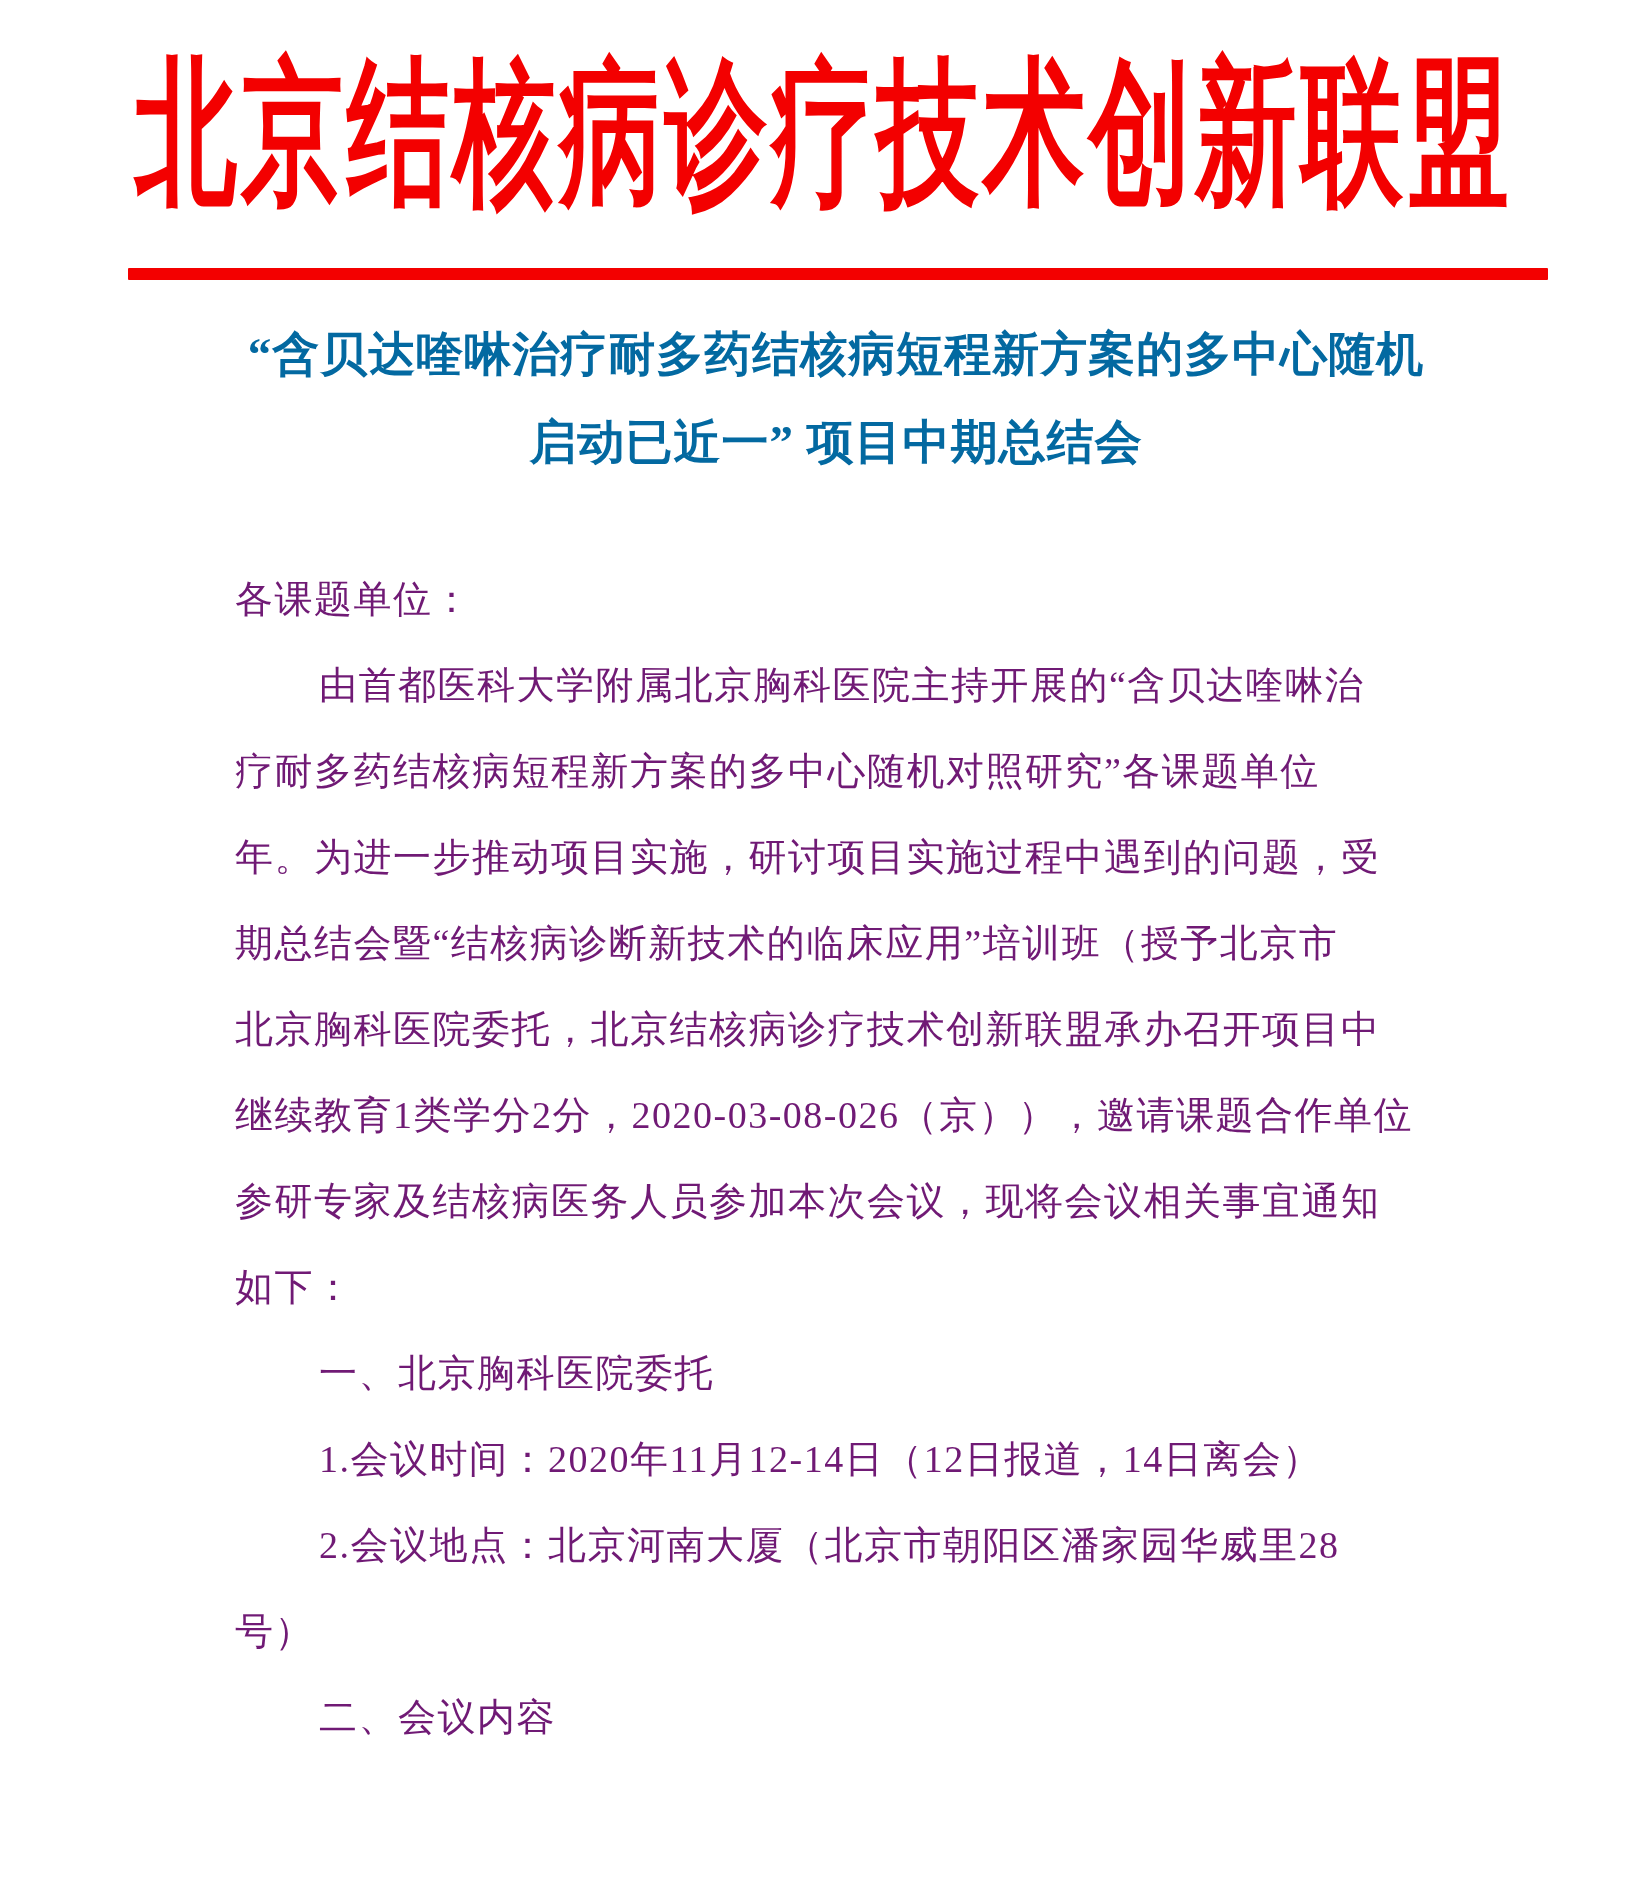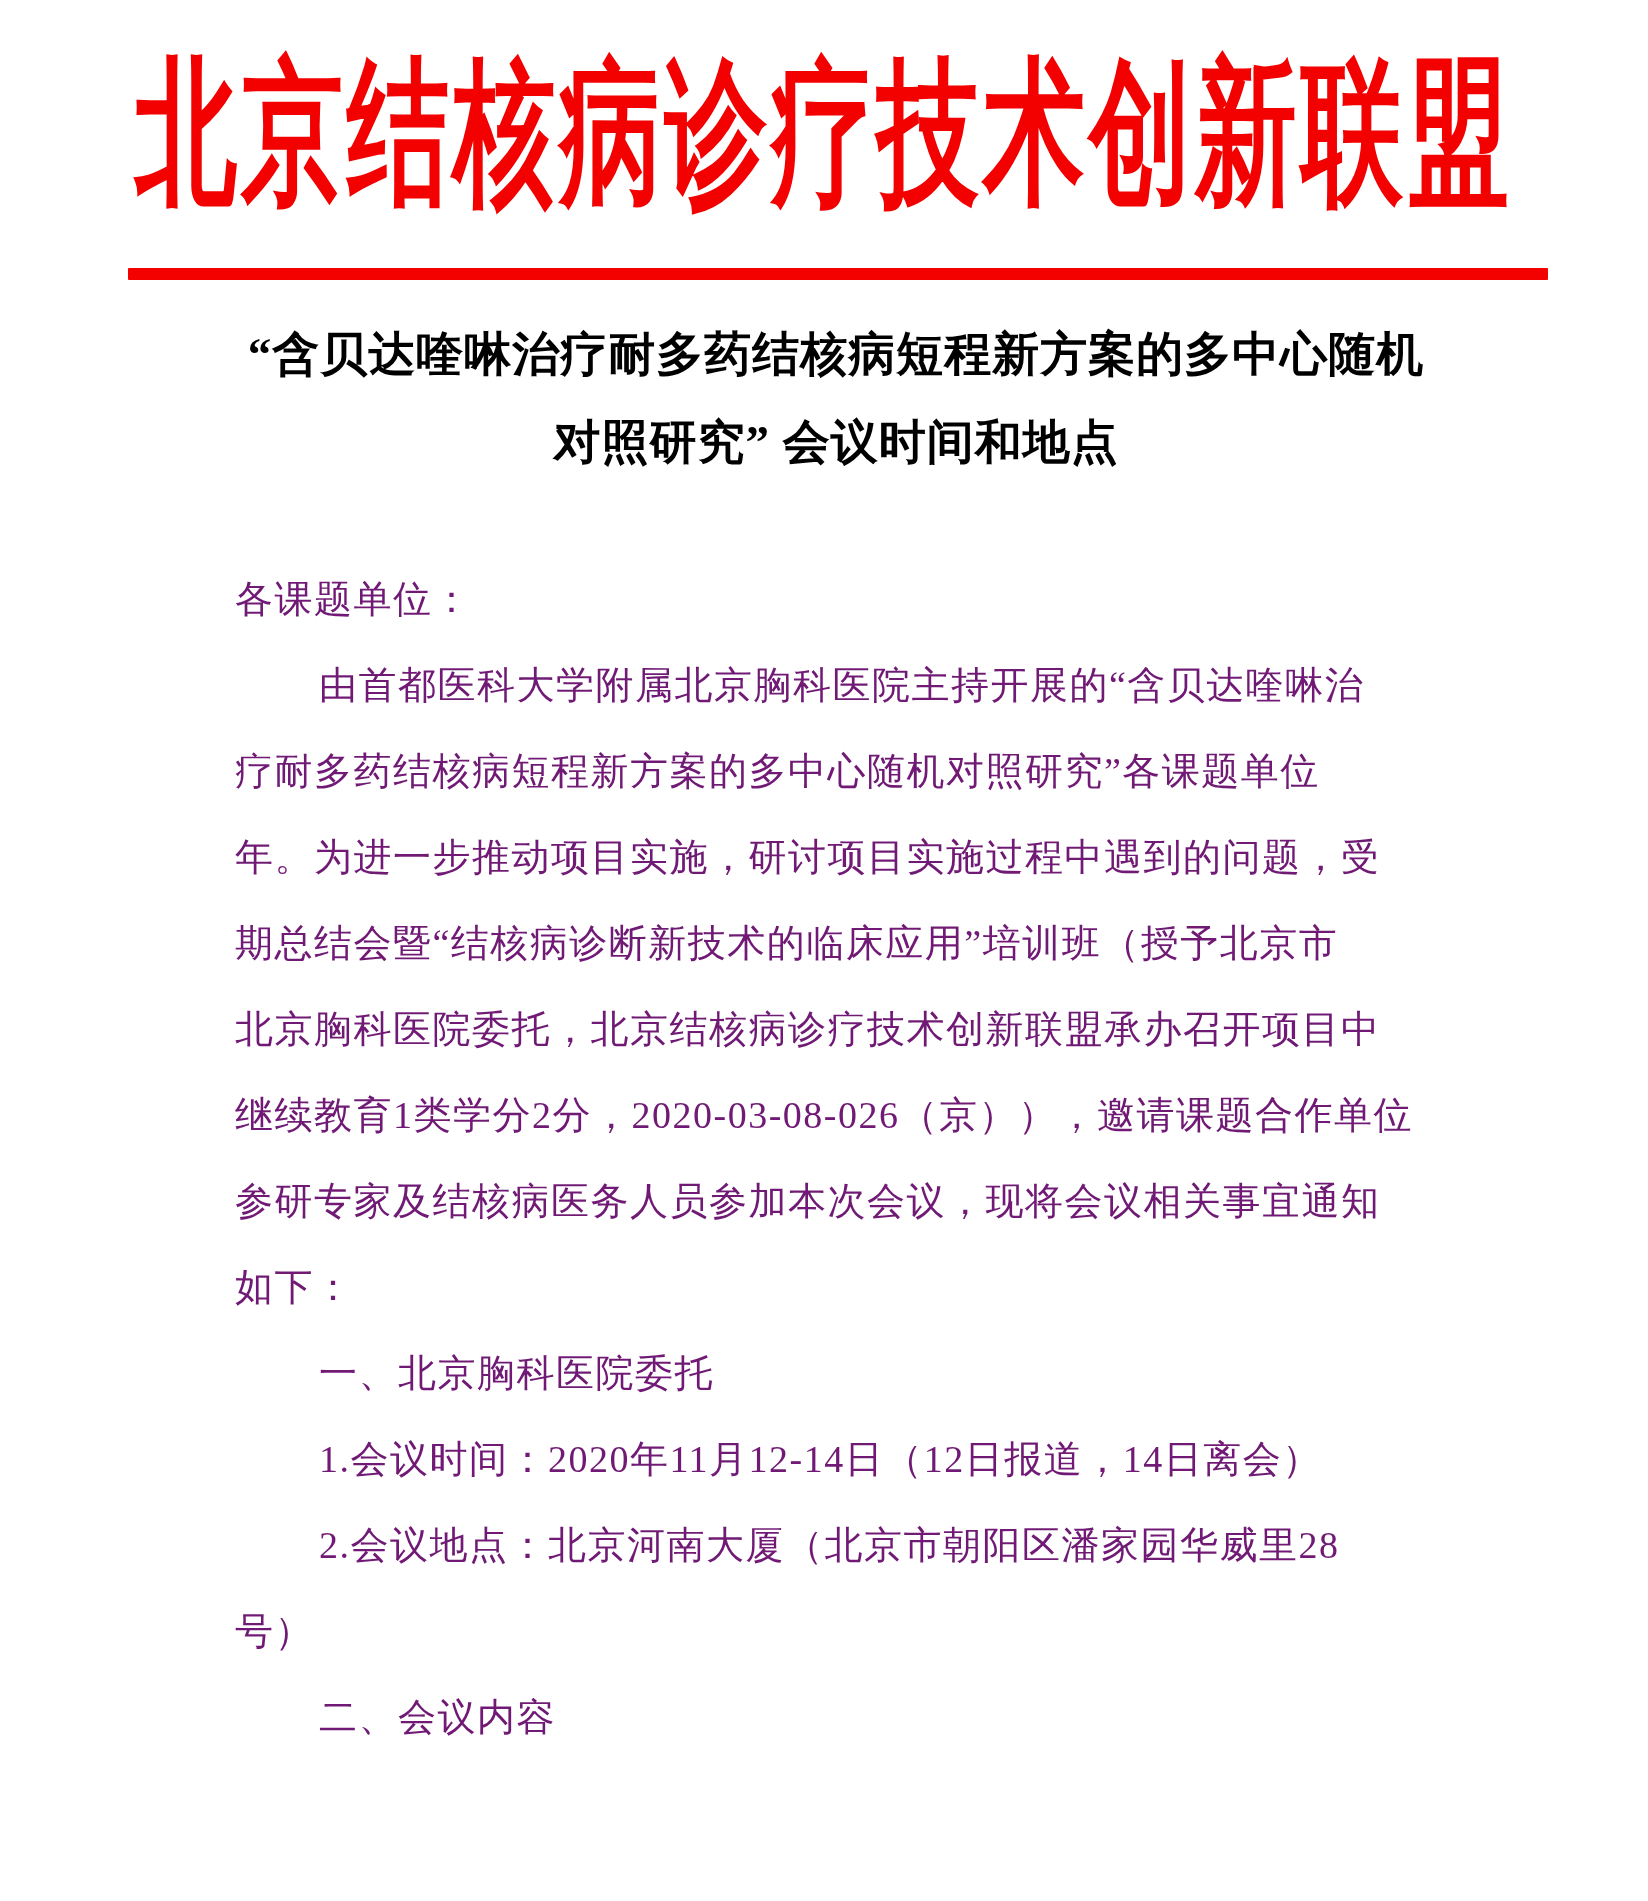--- a/index.html
+++ b/index.html
@@ -49,21 +49,21 @@
   
   .title-block {
     margin-top: 30px;
     text-align: center;
   }
   .title-line {
     font-size: 47px;
     font-weight: bold;
     line-height: 88px;
     letter-spacing: 1px;
-    color: #000000;
+    color: #0369a1;
     white-space: nowrap;
     margin-left: 24px;
   }
   
   .doc-body {
     margin-top: 70px;
     padding-left: 235px;
     padding-right: 225px;
   }
   .body-line {
@@ -84,21 +84,21 @@
 <div class="page">
 
   <header class="letterhead">
     <div class="letterhead-text">北京结核病诊疗技术创新联盟</div>
   </header>
 
   <div class="rule"></div>
 
   <section class="title-block">
     <div class="title-line">“含贝达喹啉治疗耐多药结核病短程新方案的多中心随机</div>
-    <div class="title-line">对照研究” 会议时间和地点</div>
+    <div class="title-line">启动已近一” 项目中期总结会</div>
   </section>
 
   <section class="doc-body">
     <p class="body-line">各课题单位：</p>
 
     <p class="body-line indent">由首都医科大学附属北京胸科医院主持开展的“含贝达喹啉治</p>
     <p class="body-line">疗耐多药结核病短程新方案的多中心随机对照研究”各课题单位</p>
     <p class="body-line">年。为进一步推动项目实施，研讨项目实施过程中遇到的问题，受</p>
     <p class="body-line">期总结会暨“结核病诊断新技术的临床应用”培训班（授予北京市</p>
     <p class="body-line">北京胸科医院委托，北京结核病诊疗技术创新联盟承办召开项目中</p>

